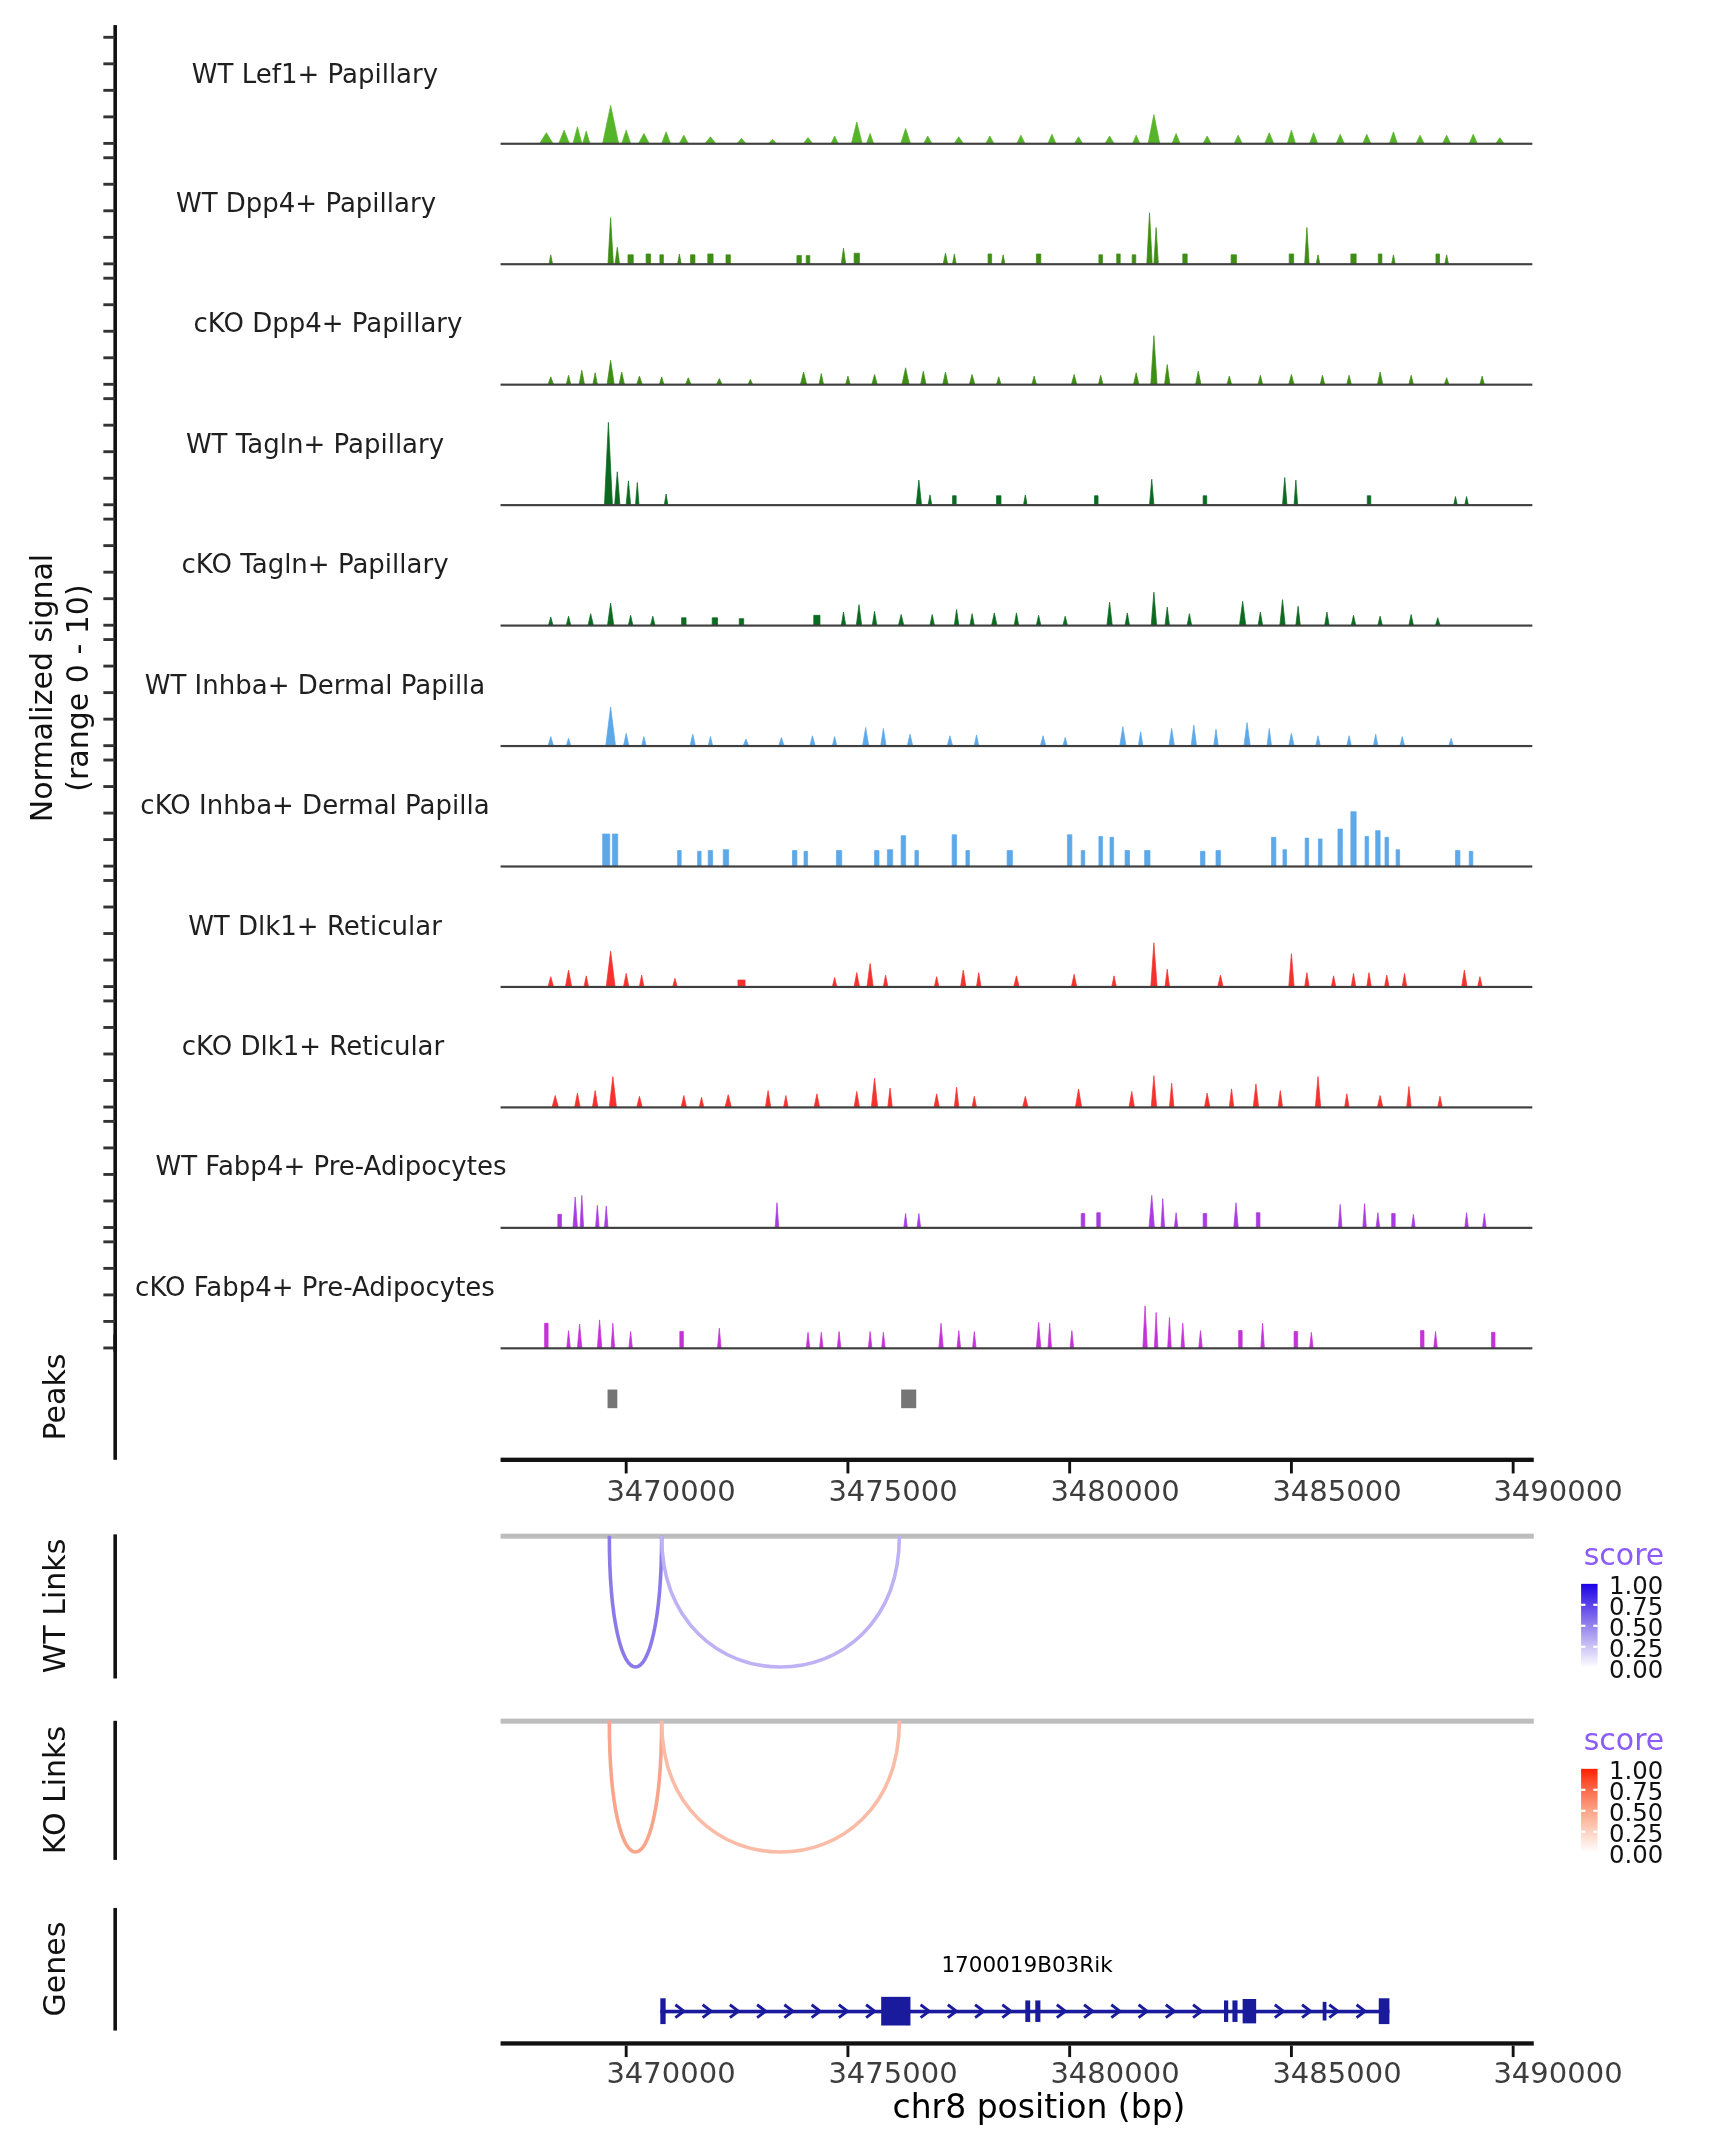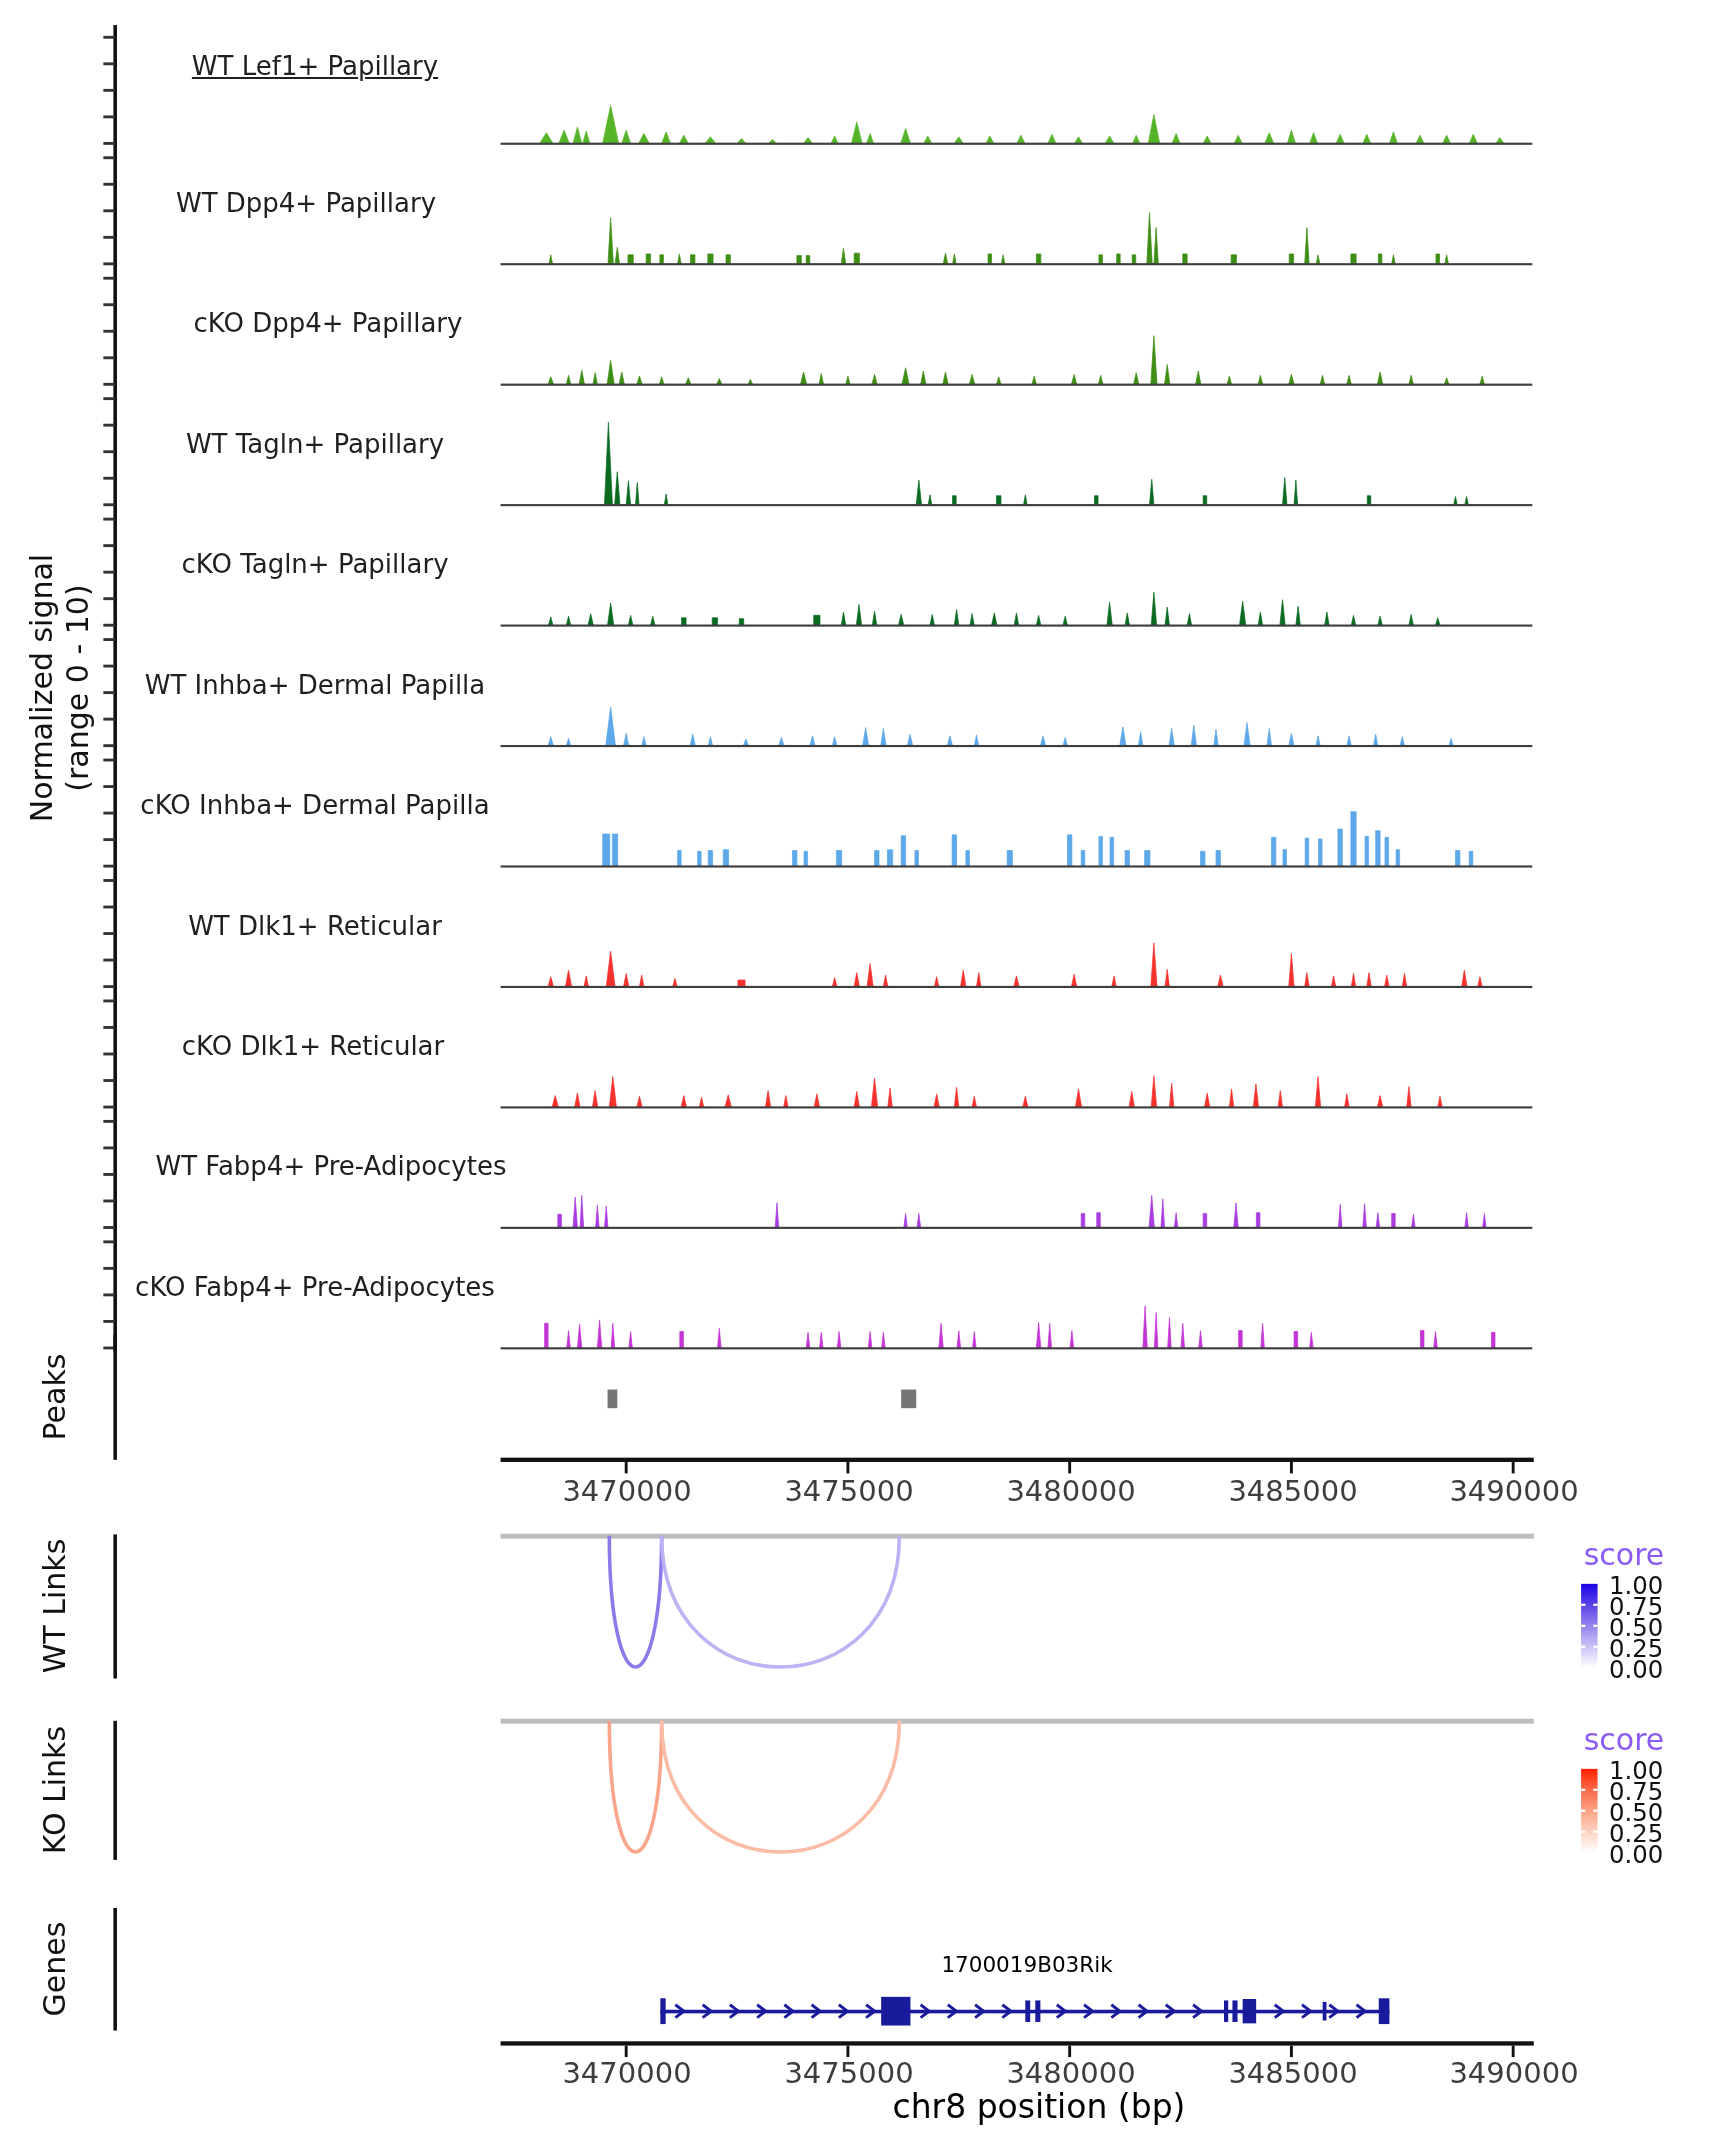--- a/index.html
+++ b/index.html
@@ -5,21 +5,21 @@
   html,body{margin:0;padding:0;background:#fff;}
   #fig{position:relative;width:1721px;height:2151px;background:#ffffff;
        font-family:"DejaVu Sans","Liberation Sans",sans-serif;overflow:hidden;}
   #plot{position:absolute;left:0;top:0;}
   .t{position:absolute;transform:translate(-50%,-50%);white-space:nowrap;color:#1a1a1a;}
   .rot{transform:translate(-50%,-50%) rotate(-90deg);}
   .la{transform:translate(0,-50%);}
   .track-label{font-size:26px;color:#1f1f1f;}
   .sec-label{font-size:30px;color:#111;}
   .yaxis-label{font-size:30px;color:#111;}
-  .tick-label{font-size:29px;color:#3d3d3d;}
+  .tick-label{font-size:29px;color:#3d3d3d;margin-left:44px;}
   .score-title{font-size:30px;color:#8b5cf6;}
   .legend-label{font-size:24.4px;color:#111;}
   .gene-label{font-size:21.5px;color:#000;}
   .xaxis-title{font-size:33px;color:#000;}
 </style>
 </head>
 <body>
 
 <div id="fig">
   <svg id="plot" width="1721" height="2151" viewBox="0 0 2400 3000">
@@ -185,21 +185,21 @@
       <path d="M1663.8168103448274 2796 L1675.8168103448274 2805 L1663.8168103448274 2814" fill="none" stroke="#1A1A9C" stroke-width="4"></path>
       <path d="M1777.8168103448274 2796 L1789.8168103448274 2805 L1777.8168103448274 2814" fill="none" stroke="#1A1A9C" stroke-width="4"></path>
       <path d="M1815.8168103448274 2796 L1827.8168103448274 2805 L1815.8168103448274 2814" fill="none" stroke="#1A1A9C" stroke-width="4"></path>
       <path d="M1853.8168103448274 2796 L1865.8168103448274 2805 L1853.8168103448274 2814" fill="none" stroke="#1A1A9C" stroke-width="4"></path>
       <path d="M1891.8168103448274 2796 L1903.8168103448274 2805 L1891.8168103448274 2814" fill="none" stroke="#1A1A9C" stroke-width="4"></path>
     </svg>
 
   <div class="t rot yaxis-label" style="left:41px;top:688px;">Normalized signal</div>
   <div class="t rot yaxis-label" style="left:77px;top:688px;">(range 0 - 10)</div>
 
-  <div class="t track-label" style="left:315px;top:66px;text-decoration:underline;">WT Lef1+ Papillary</div>
+  <div class="t track-label" style="left:315px;top:74px;">WT Lef1+ Papillary</div>
   <div class="t track-label" style="left:306px;top:203px;">WT Dpp4+ Papillary</div>
   <div class="t track-label" style="left:328px;top:323px;">cKO Dpp4+ Papillary</div>
   <div class="t track-label" style="left:315px;top:444px;">WT Tagln+ Papillary</div>
   <div class="t track-label" style="left:315px;top:564px;">cKO Tagln+ Papillary</div>
   <div class="t track-label" style="left:315px;top:685px;">WT Inhba+ Dermal Papilla</div>
   <div class="t track-label" style="left:315px;top:805px;">cKO Inhba+ Dermal Papilla</div>
   <div class="t track-label" style="left:315px;top:926px;">WT Dlk1+ Reticular</div>
   <div class="t track-label" style="left:313px;top:1046px;">cKO Dlk1+ Reticular</div>
   <div class="t track-label" style="left:331px;top:1166px;">WT Fabp4+ Pre-Adipocytes</div>
   <div class="t track-label" style="left:315px;top:1287px;">cKO Fabp4+ Pre-Adipocytes</div>

